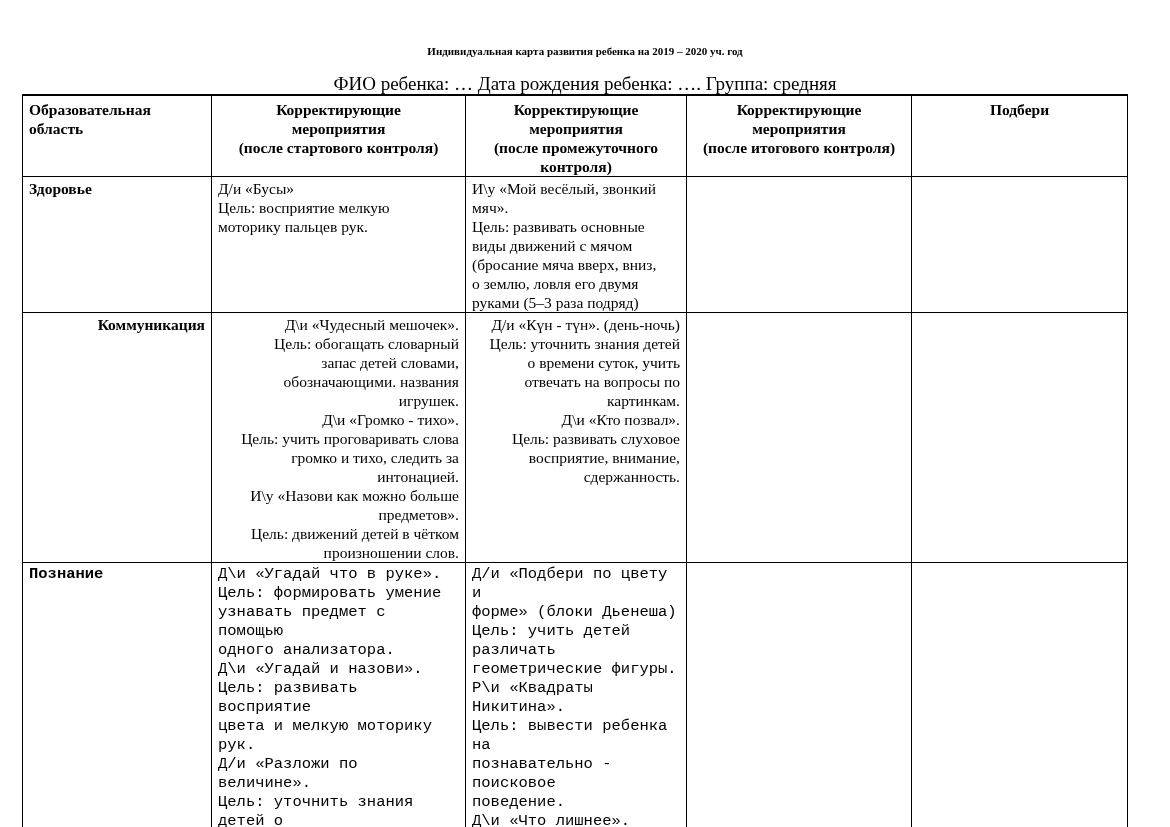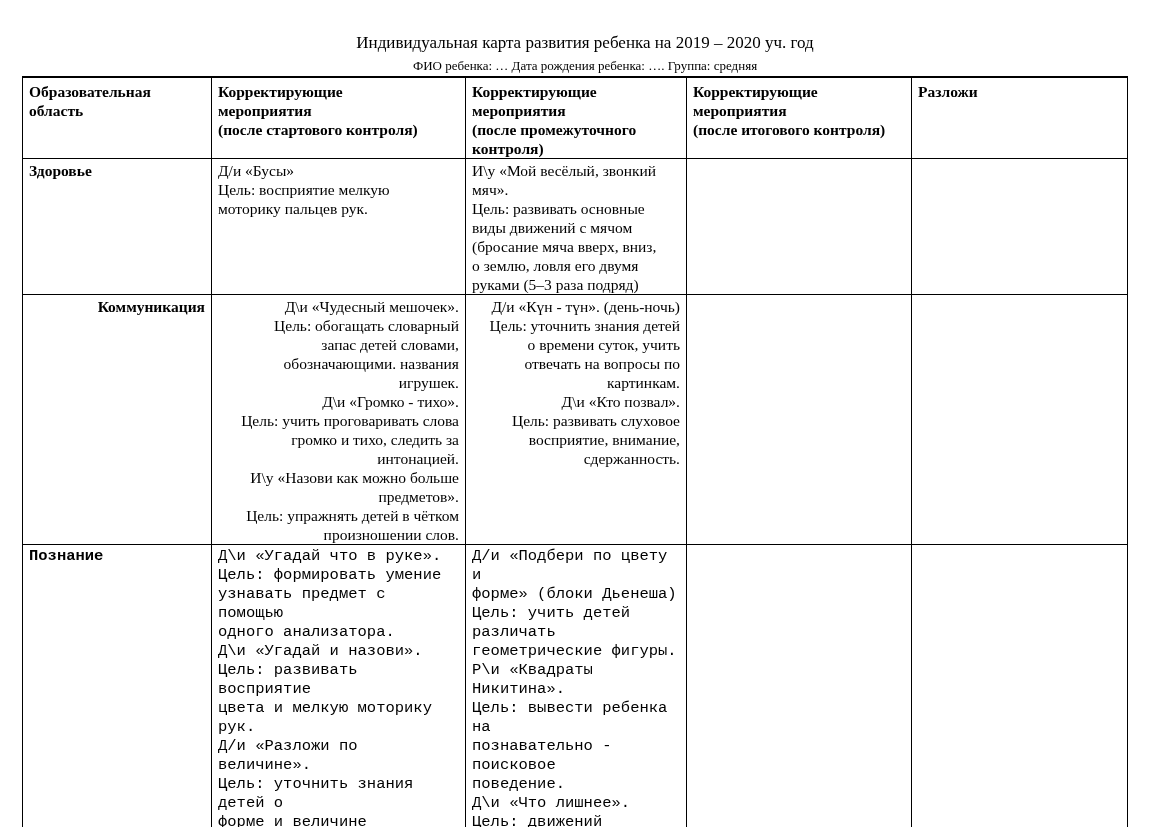--- a/index.html
+++ b/index.html
@@ -11,30 +11,30 @@
     width: 1170px;
     height: 827px;
     font-family: "Liberation Serif", serif;
     color: #000000;
     overflow: hidden;
   }
   .doc {
     padding-top: 30px;
   }
   .doc-title {
-    margin: 2px;
-    font-size: 17px;
+    margin: 11px;
+    font-size: 11px;
     line-height: 21px;
-    font-weight: normal;
+    font-weight: bold;
     text-align: center;
     white-space: pre-line;
   }
   .doc-subtitle {
     margin: 0;
-    font-size: 13px;
+    font-size: 19px;
     line-height: 21px;
     font-weight: normal;
     text-align: center;
     white-space: pre-line;
   }
   table.dev-table {
     border-collapse: collapse;
     table-layout: fixed;
     margin-left: 22px;
     width: 1105px;
@@ -47,21 +47,21 @@
     vertical-align: top;
     padding: 2px 6px 0 6px;
     font-size: 15.5px;
     line-height: 19px;
     white-space: pre-line;
     overflow: hidden;
     word-wrap: break-word;
   }
   table.dev-table th {
     font-weight: bold;
-    text-align: left;
+    text-align: center;
     padding-top: 4px;
   }
   table.dev-table th.th-left {
     text-align: left;
   }
   table.dev-table td.area-cell {
     font-weight: bold;
   }
   tr.hdr-row   { height: 80px; }
   tr.row-1     { height: 135px; padding-left: 40px; }
@@ -93,21 +93,21 @@
       <th>Корректирующие
 мероприятия
 (после стартового контроля)</th>
       <th>Корректирующие
 мероприятия
 (после промежуточного
 контроля)</th>
       <th>Корректирующие
 мероприятия
 (после итогового контроля)</th>
-      <th>Разложи</th>
+      <th>Подбери</th>
     </tr>
 
     <tr class="row-1">
       <td class="area-cell">Здоровье</td>
       <td>Д/и «Бусы»
 Цель: восприятие мелкую
 моторику пальцев рук.</td>
       <td>И\у «Мой весёлый, звонкий
 мяч».
 Цель: развивать основные
@@ -125,21 +125,21 @@
 Цель: обогащать словарный
 запас детей словами,
 обозначающими. названия
 игрушек.
 Д\и «Громко - тихо».
 Цель: учить проговаривать слова
 громко и тихо, следить за
 интонацией.
 И\у «Назови как можно больше
 предметов».
-Цель: упражнять детей в чётком
+Цель: движений детей в чётком
 произношении слов.</td>
       <td>Д/и «Күн - түн». (день-ночь)
 Цель: уточнить знания детей
 о времени суток, учить
 отвечать на вопросы по
 картинкам.
 Д\и «Кто позвал».
 Цель: развивать слуховое
 восприятие, внимание,
 сдержанность.</td>

